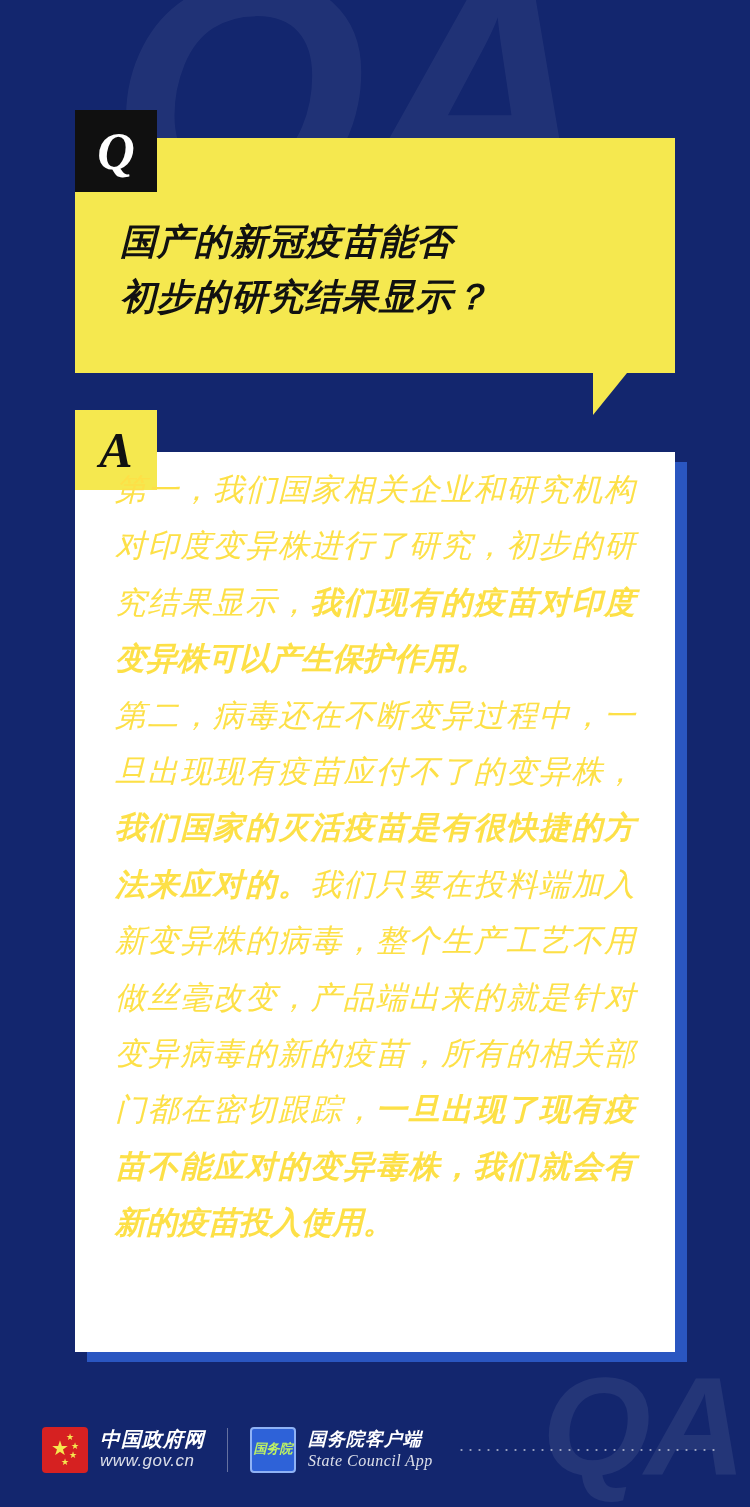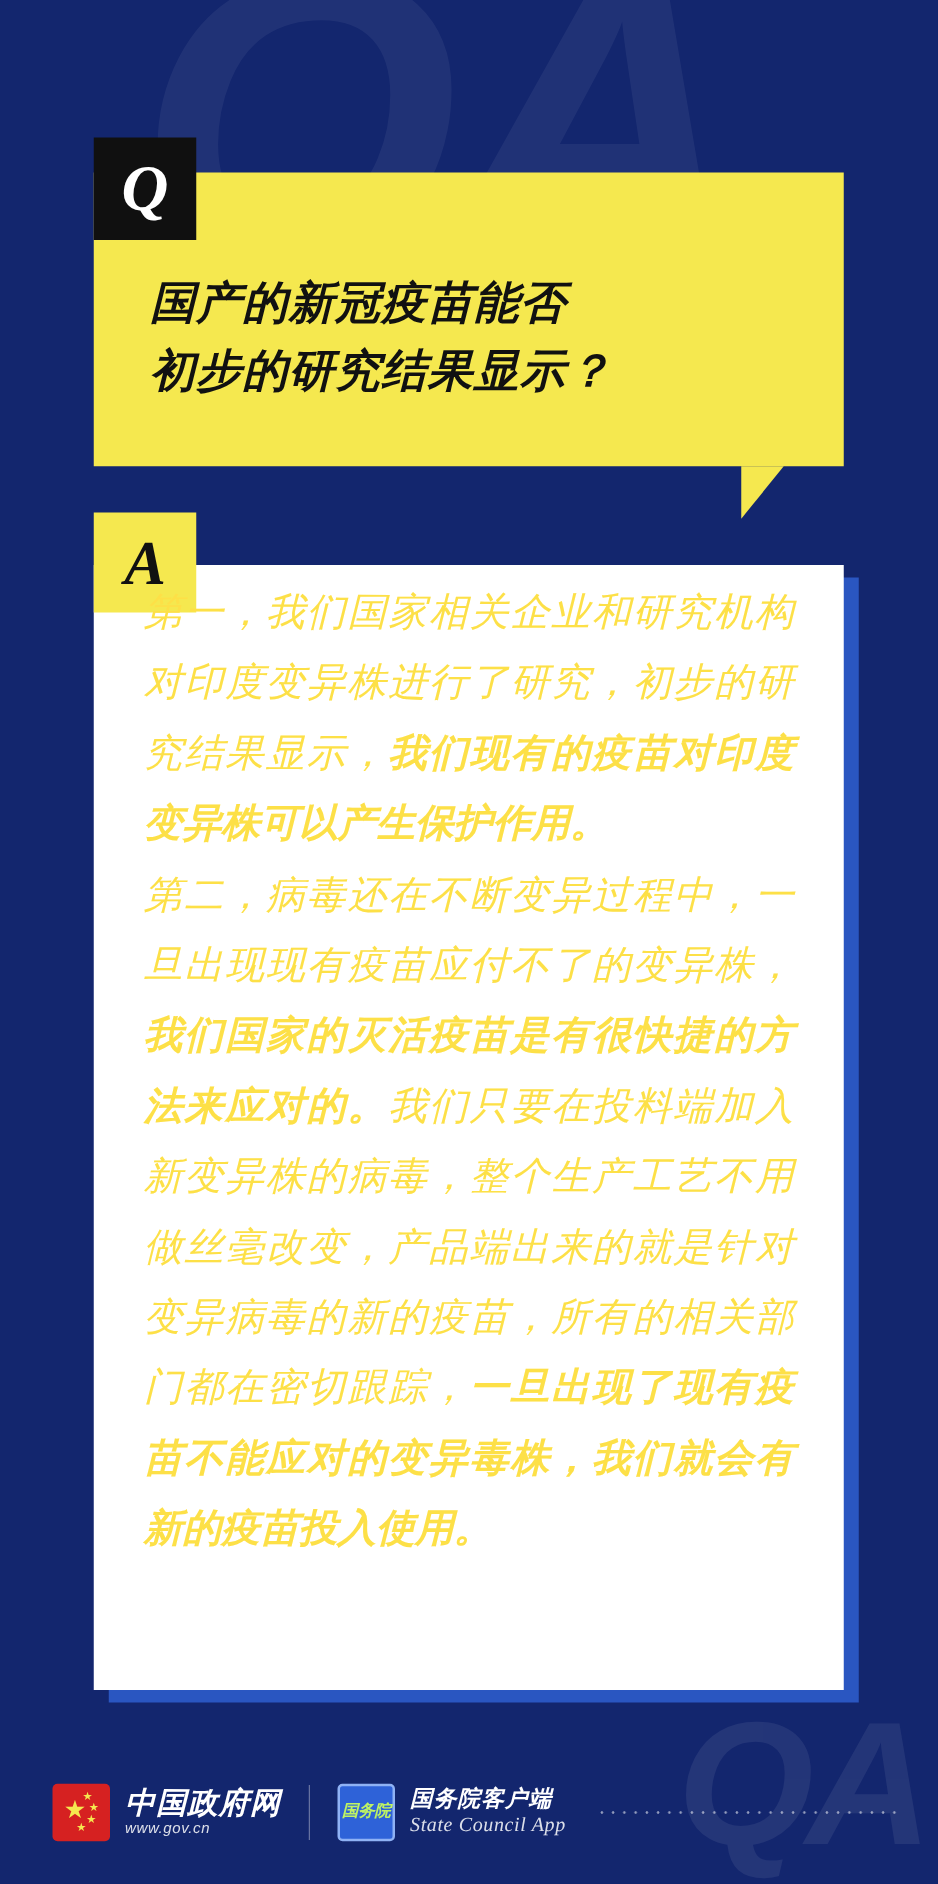--- a/index.html
+++ b/index.html
@@ -196,26 +196,26 @@
   .emblem .s2 { top: 6px; left: 24px; font-size: 9px; }
   .emblem .s3 { top: 15px; left: 29px; font-size: 9px; }
   .emblem .s4 { top: 24px; left: 27px; font-size: 9px; }
   .emblem .s5 { top: 31px; left: 19px; font-size: 9px; }
 
   .brand-txt {
     color: #ffffff;
     line-height: 1.15;
   }
   .brand-txt .t1 {
-    font-size: 24px;
+    font-size: 20px;
     font-weight: 700;
     letter-spacing: 1px;
   }
   .brand-txt .t2 {
-    font-size: 12px;
+    font-size: 17px;
     opacity: 0.85;
     letter-spacing: 0.5px;
   }
 
   .divider {
     width: 1px;
     height: 44px;
     background: rgba(255,255,255,0.35);
     margin: 0 22px;
   }

